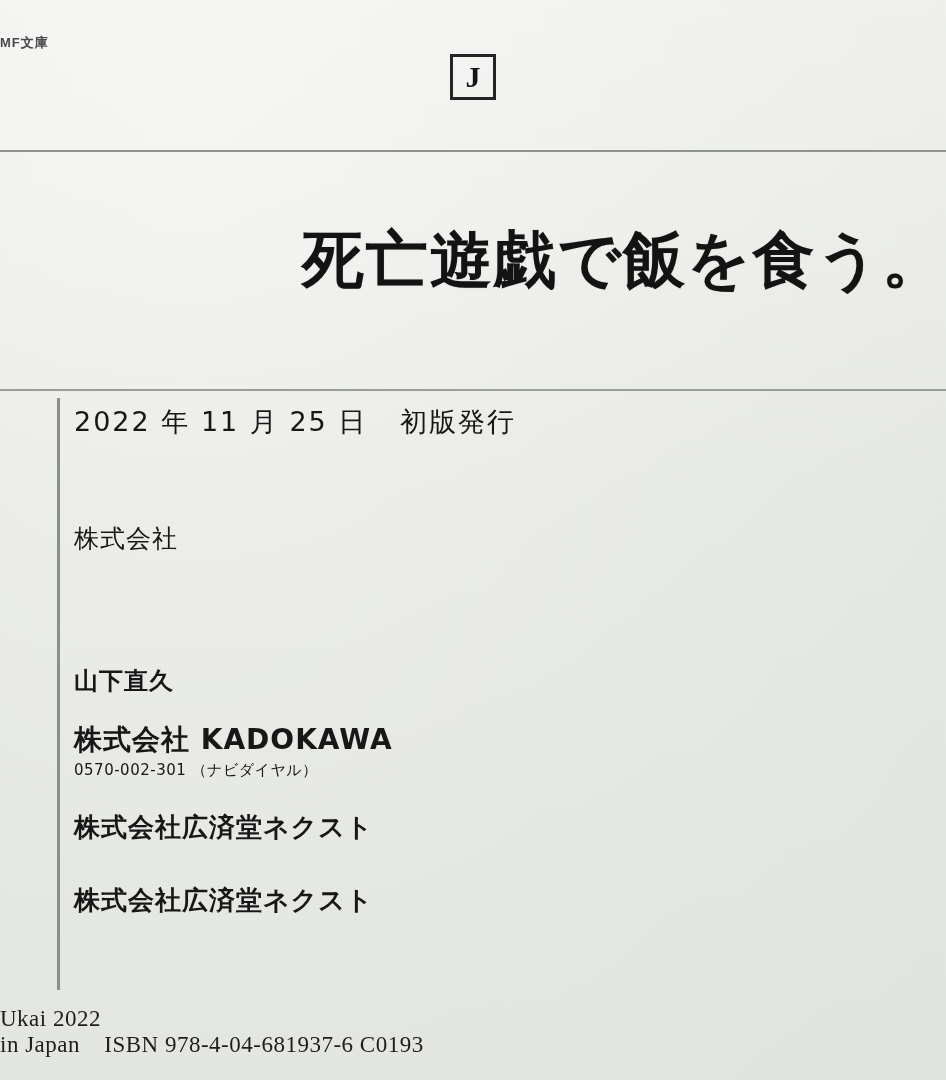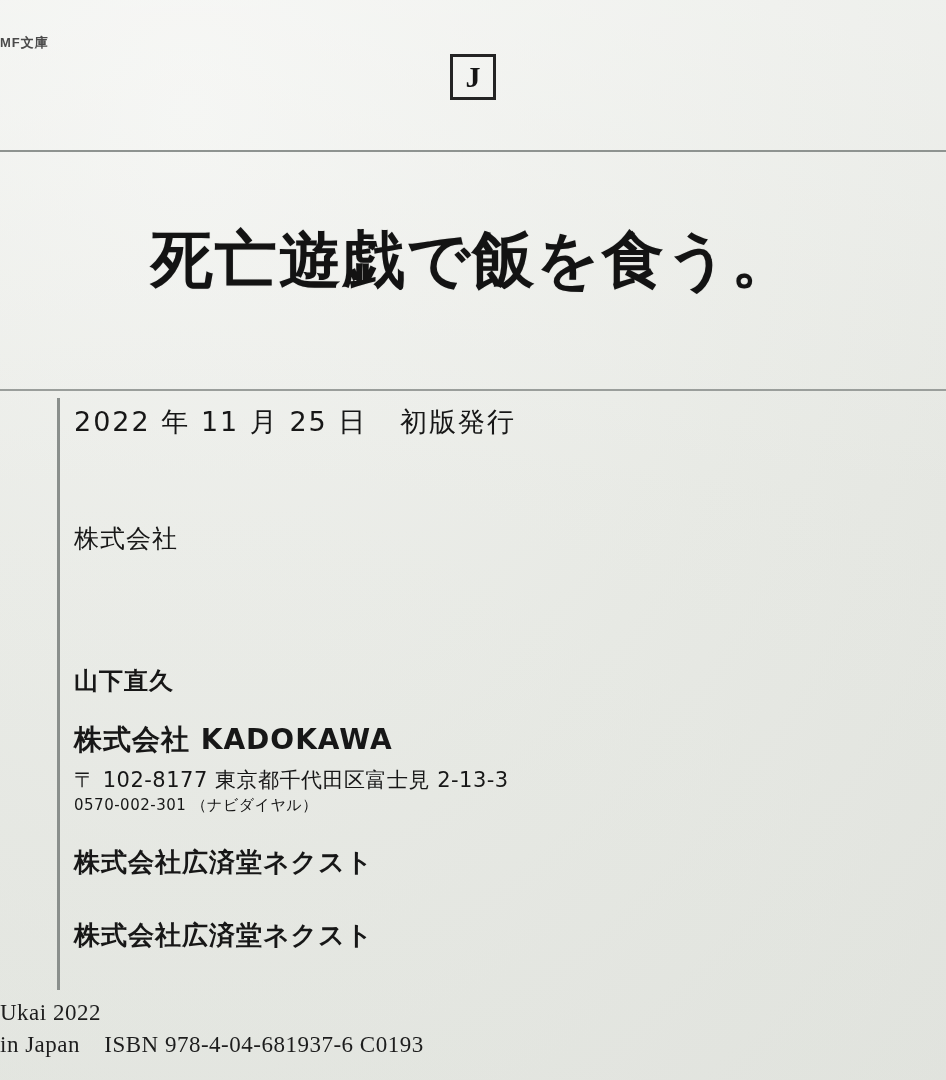--- a/index.html
+++ b/index.html
@@ -70,21 +70,21 @@
   }
   .rule-top { top: 150px; }
   .rule-mid { top: 389px; background: #9a9e9b; height: 2px; }
 
   
   .title {
     position: absolute;
     top: 176px;
     left: 0;
     right: 0;
-    text-align: center;
+    text-align: right;
     font-family: Liberation Sans, sans-serif;
     font-weight: bold;
     font-size: 62px;
     letter-spacing: 2px;
     color: #131313;
     text-shadow: 0 0 1px rgba(0,0,0,0.25);
   }
 
   
   .colophon {
@@ -151,21 +151,21 @@
   
   .footer {
     position: absolute;
     left: 0;
     bottom: 22px;
     font-family: "Liberation Serif", serif;
     font-size: 23px;
     color: #1d1d1d;
     letter-spacing: 0.5px;
   }
-  .footer .copyright { margin-bottom: 6px; }
+  .footer .copyright { }
   .footer .isbn-line .label { margin-right: 18px; }
 </style>
 </head>
 <body>
 
 <div class="page">
   <div class="paper-tint"></div>
 
   <div class="logo-block">
     <div class="logo-label">MF文庫</div>
@@ -179,21 +179,20 @@
   <div class="rule rule-mid"></div>
 
   <div class="colophon">
     <div class="line pub-date">
       <span>2022 年 11 月 25 日</span>
       <span class="edition">初版発行</span>
     </div>
     <div class="line author">株式会社</div>
     <div class="line editor">山下直久</div>
     <div class="line company">株式会社 KADOKAWA</div>
-    <div class="line address">〒 102-8177 東京都千代田区富士見 2-13-3</div>
     <div class="line phone">0570-002-301 （ナビダイヤル）</div>
     <div class="line printer">株式会社広済堂ネクスト</div>
     <div class="line binder">株式会社広済堂ネクスト</div>
   </div>
 
   <div class="footer">
     <div class="copyright">Ukai 2022</div>
     <div class="isbn-line">
       <span class="label">in Japan</span>
       <span>ISBN 978-4-04-681937-6 C0193</span>

